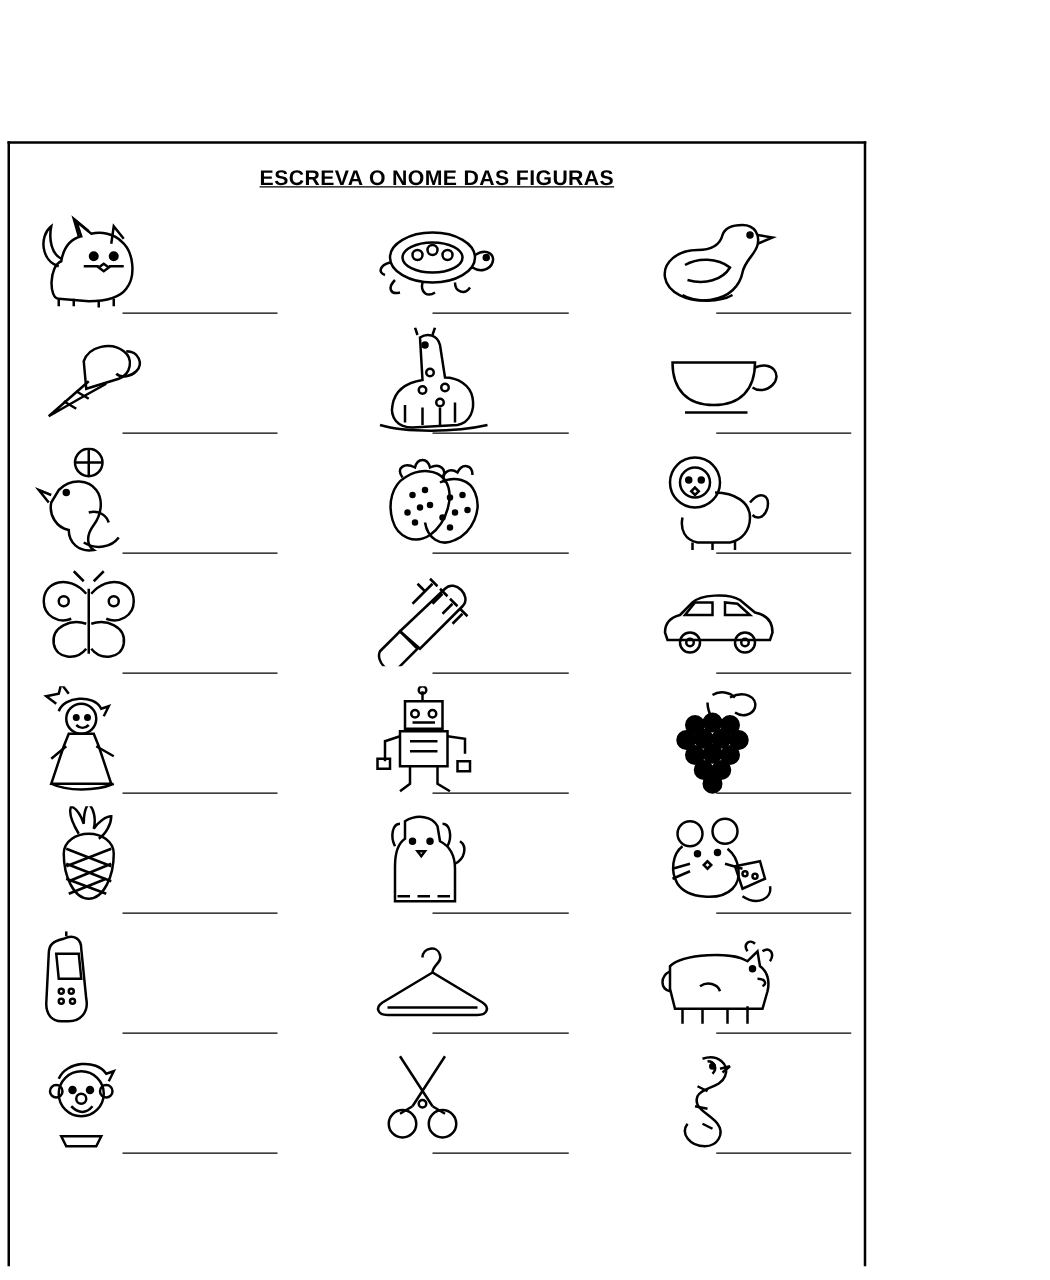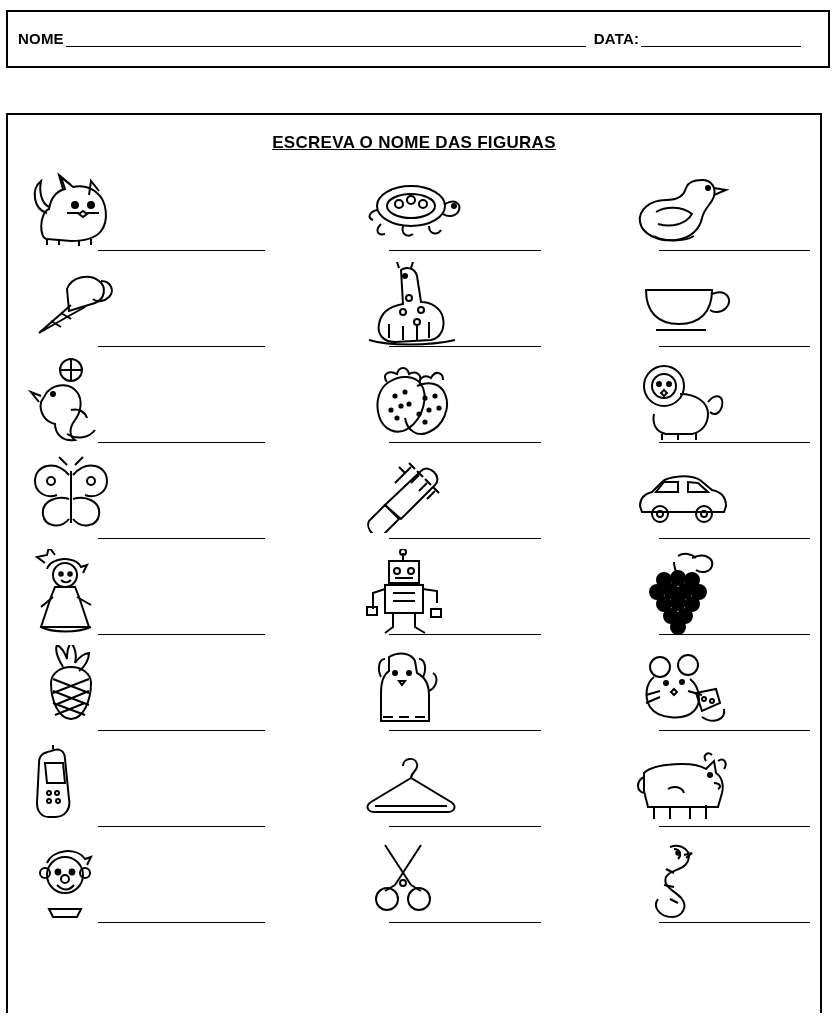--- a/index.html
+++ b/index.html
@@ -58,21 +58,21 @@
     height: 12px;
     margin-left: 2px;
     max-width: 160px;
   }
 
   
   .sheet {
     position: absolute;
     left: 6px;
     top: 113px;
-    width: 816px;
+    width: 687px;
     height: 900px;
     border: 2px solid #000;
     border-bottom: none;
     box-sizing: border-box;
   }
   .sheet-title {
     text-align: center;
     font-size: 17px;
     font-weight: bold;
     letter-spacing: .3px;
@@ -119,28 +119,20 @@
   .cell.col-mid .writeline { left: 110px; right: 8px; }
   .cell.col-right .writeline { left: 110px; right: 10px; }
 
   .art svg { display: block; }
 </style>
 </head>
 <body>
 
 <div class="page">
 
-  <div class="header-box">
-    <div class="header-row">
-      <span class="nome-label">NOME</span>
-      <span class="nome-line"></span>
-      <span class="data-label">DATA:</span>
-      <span class="data-line"></span>
-    </div>
-  </div>
 
   <div class="sheet">
     <div class="sheet-title">ESCREVA O NOME DAS FIGURAS</div>
 
     <div class="grid">
 
       <div class="cell col-left">
         <div class="art">
           <svg width="104" height="80" viewBox="0 0 104 80" fill="none" stroke="#000" stroke-width="2">
             <path d="M20 70 C12 70 12 44 22 40 C24 28 30 22 38 20 L34 8 L46 18 C54 16 64 18 70 24 C80 32 82 52 74 62 C68 70 56 72 44 72 Z"></path>

